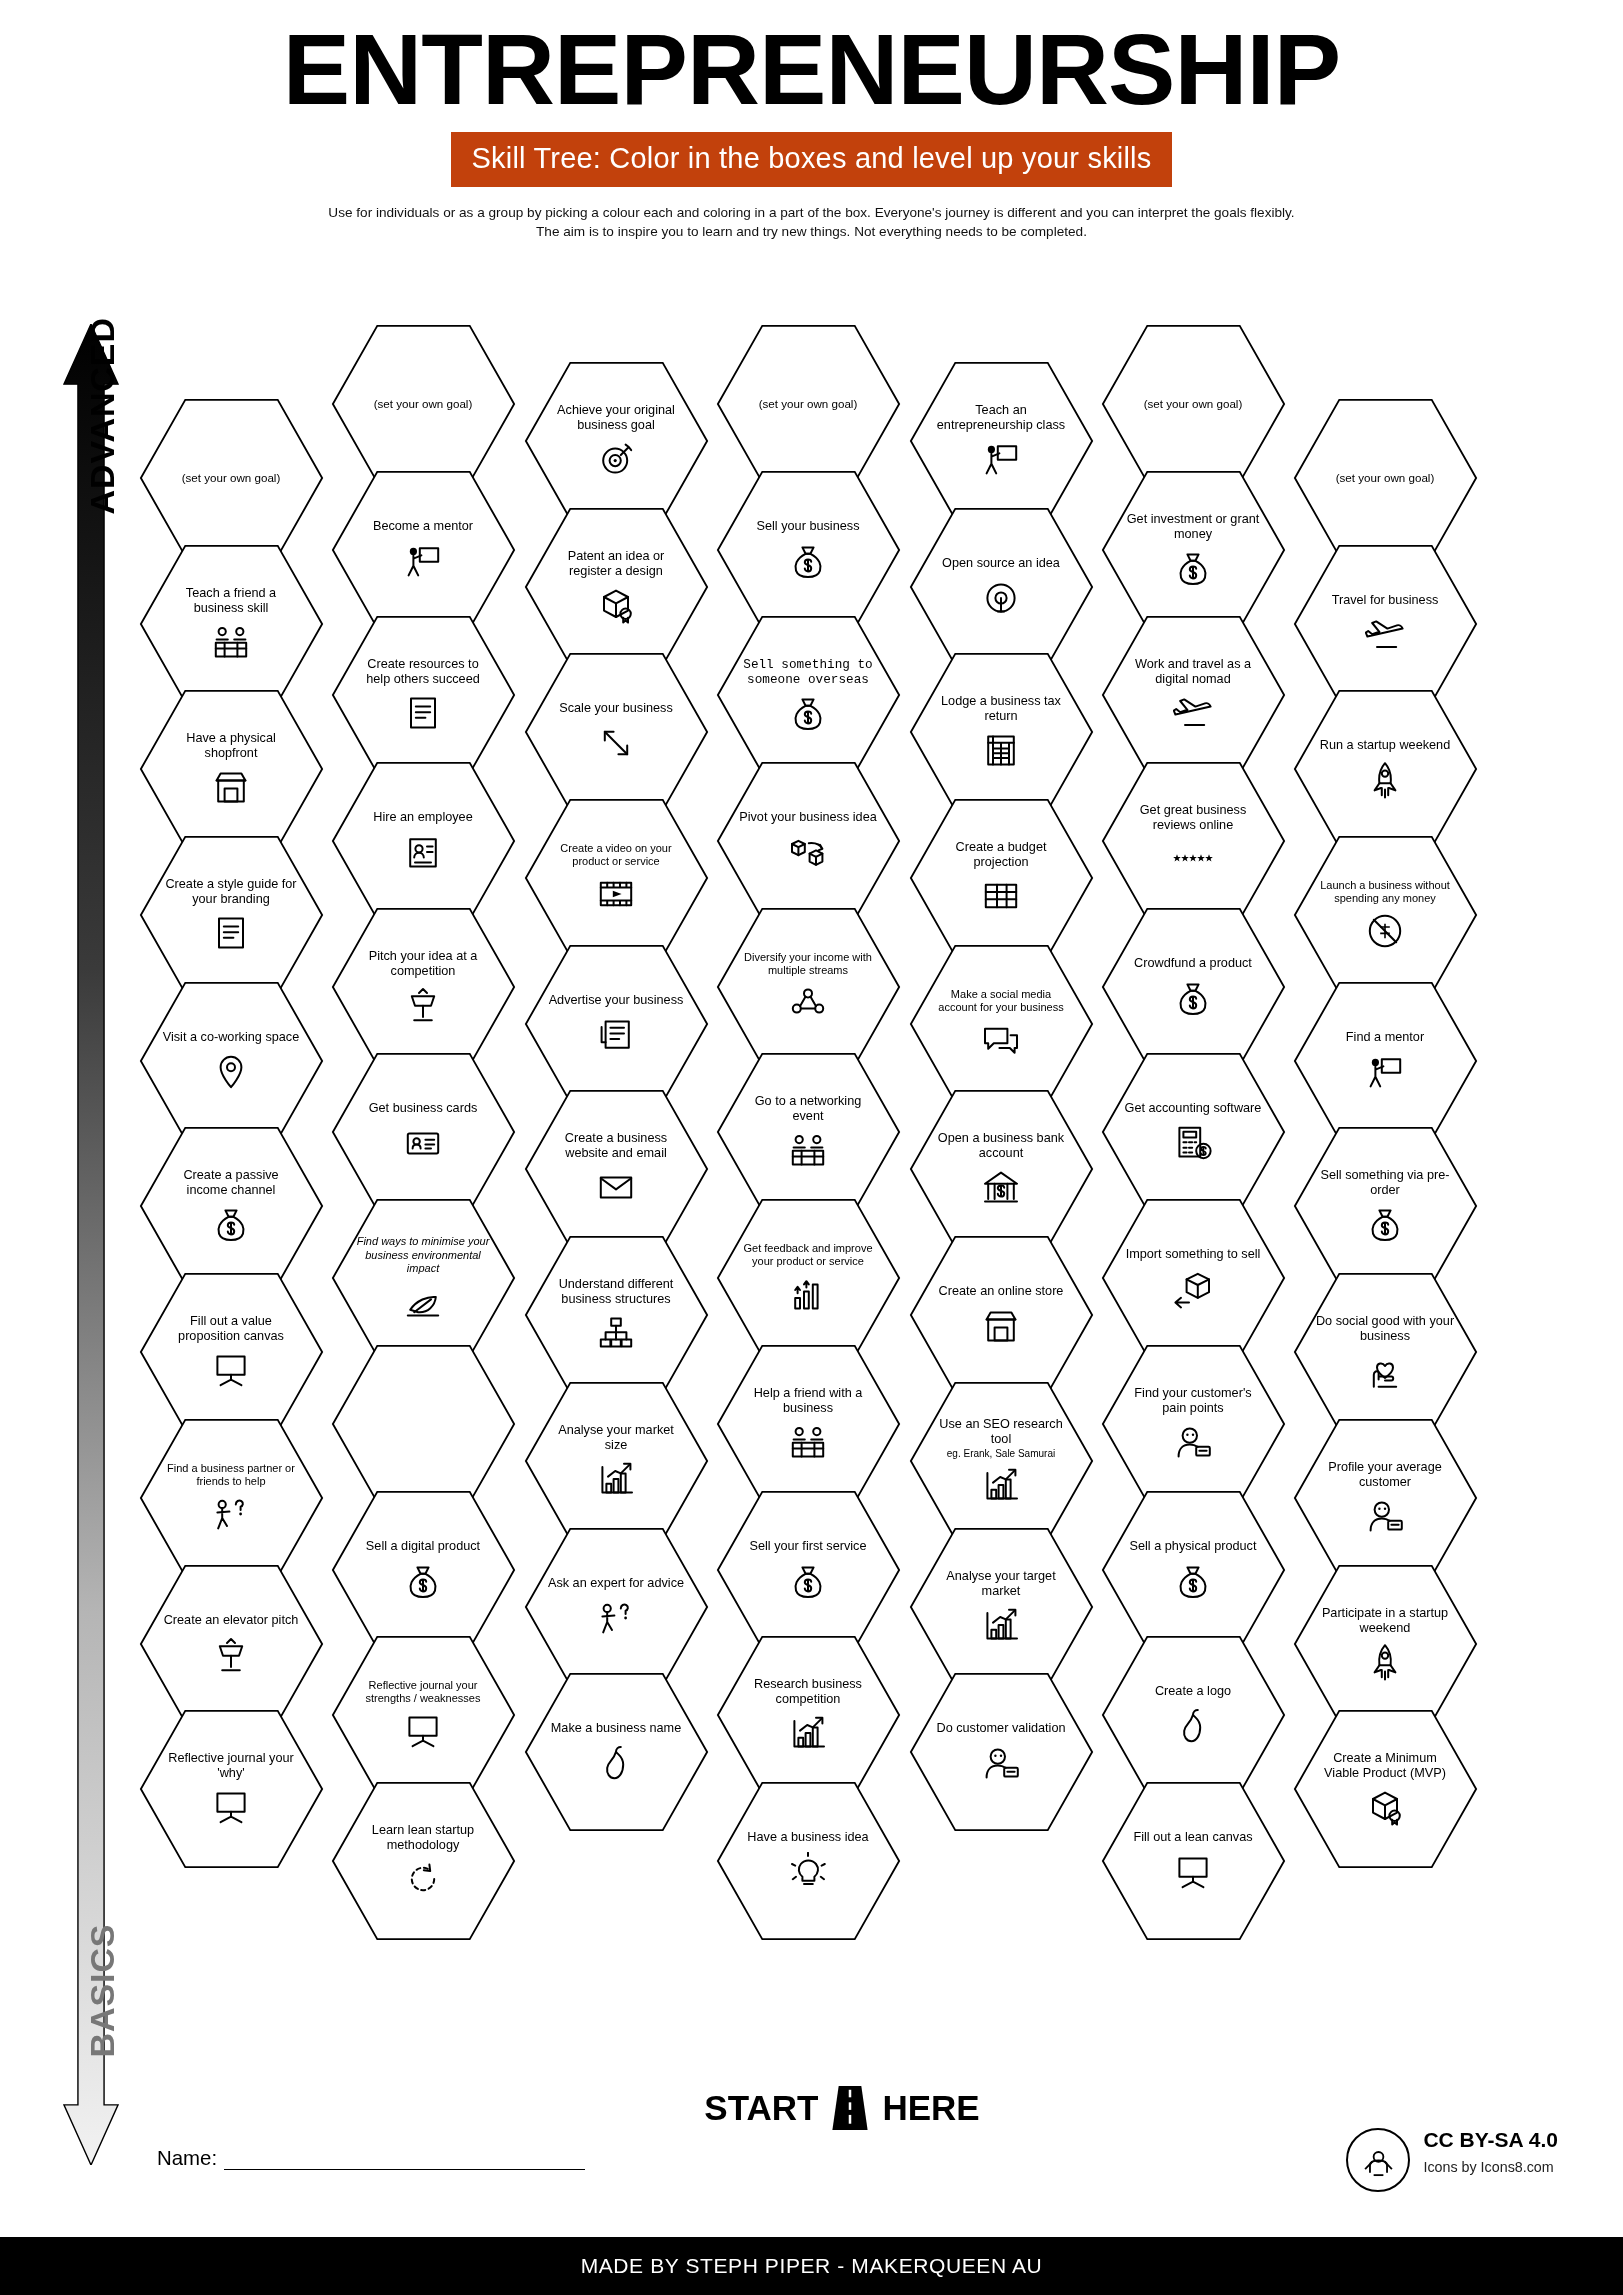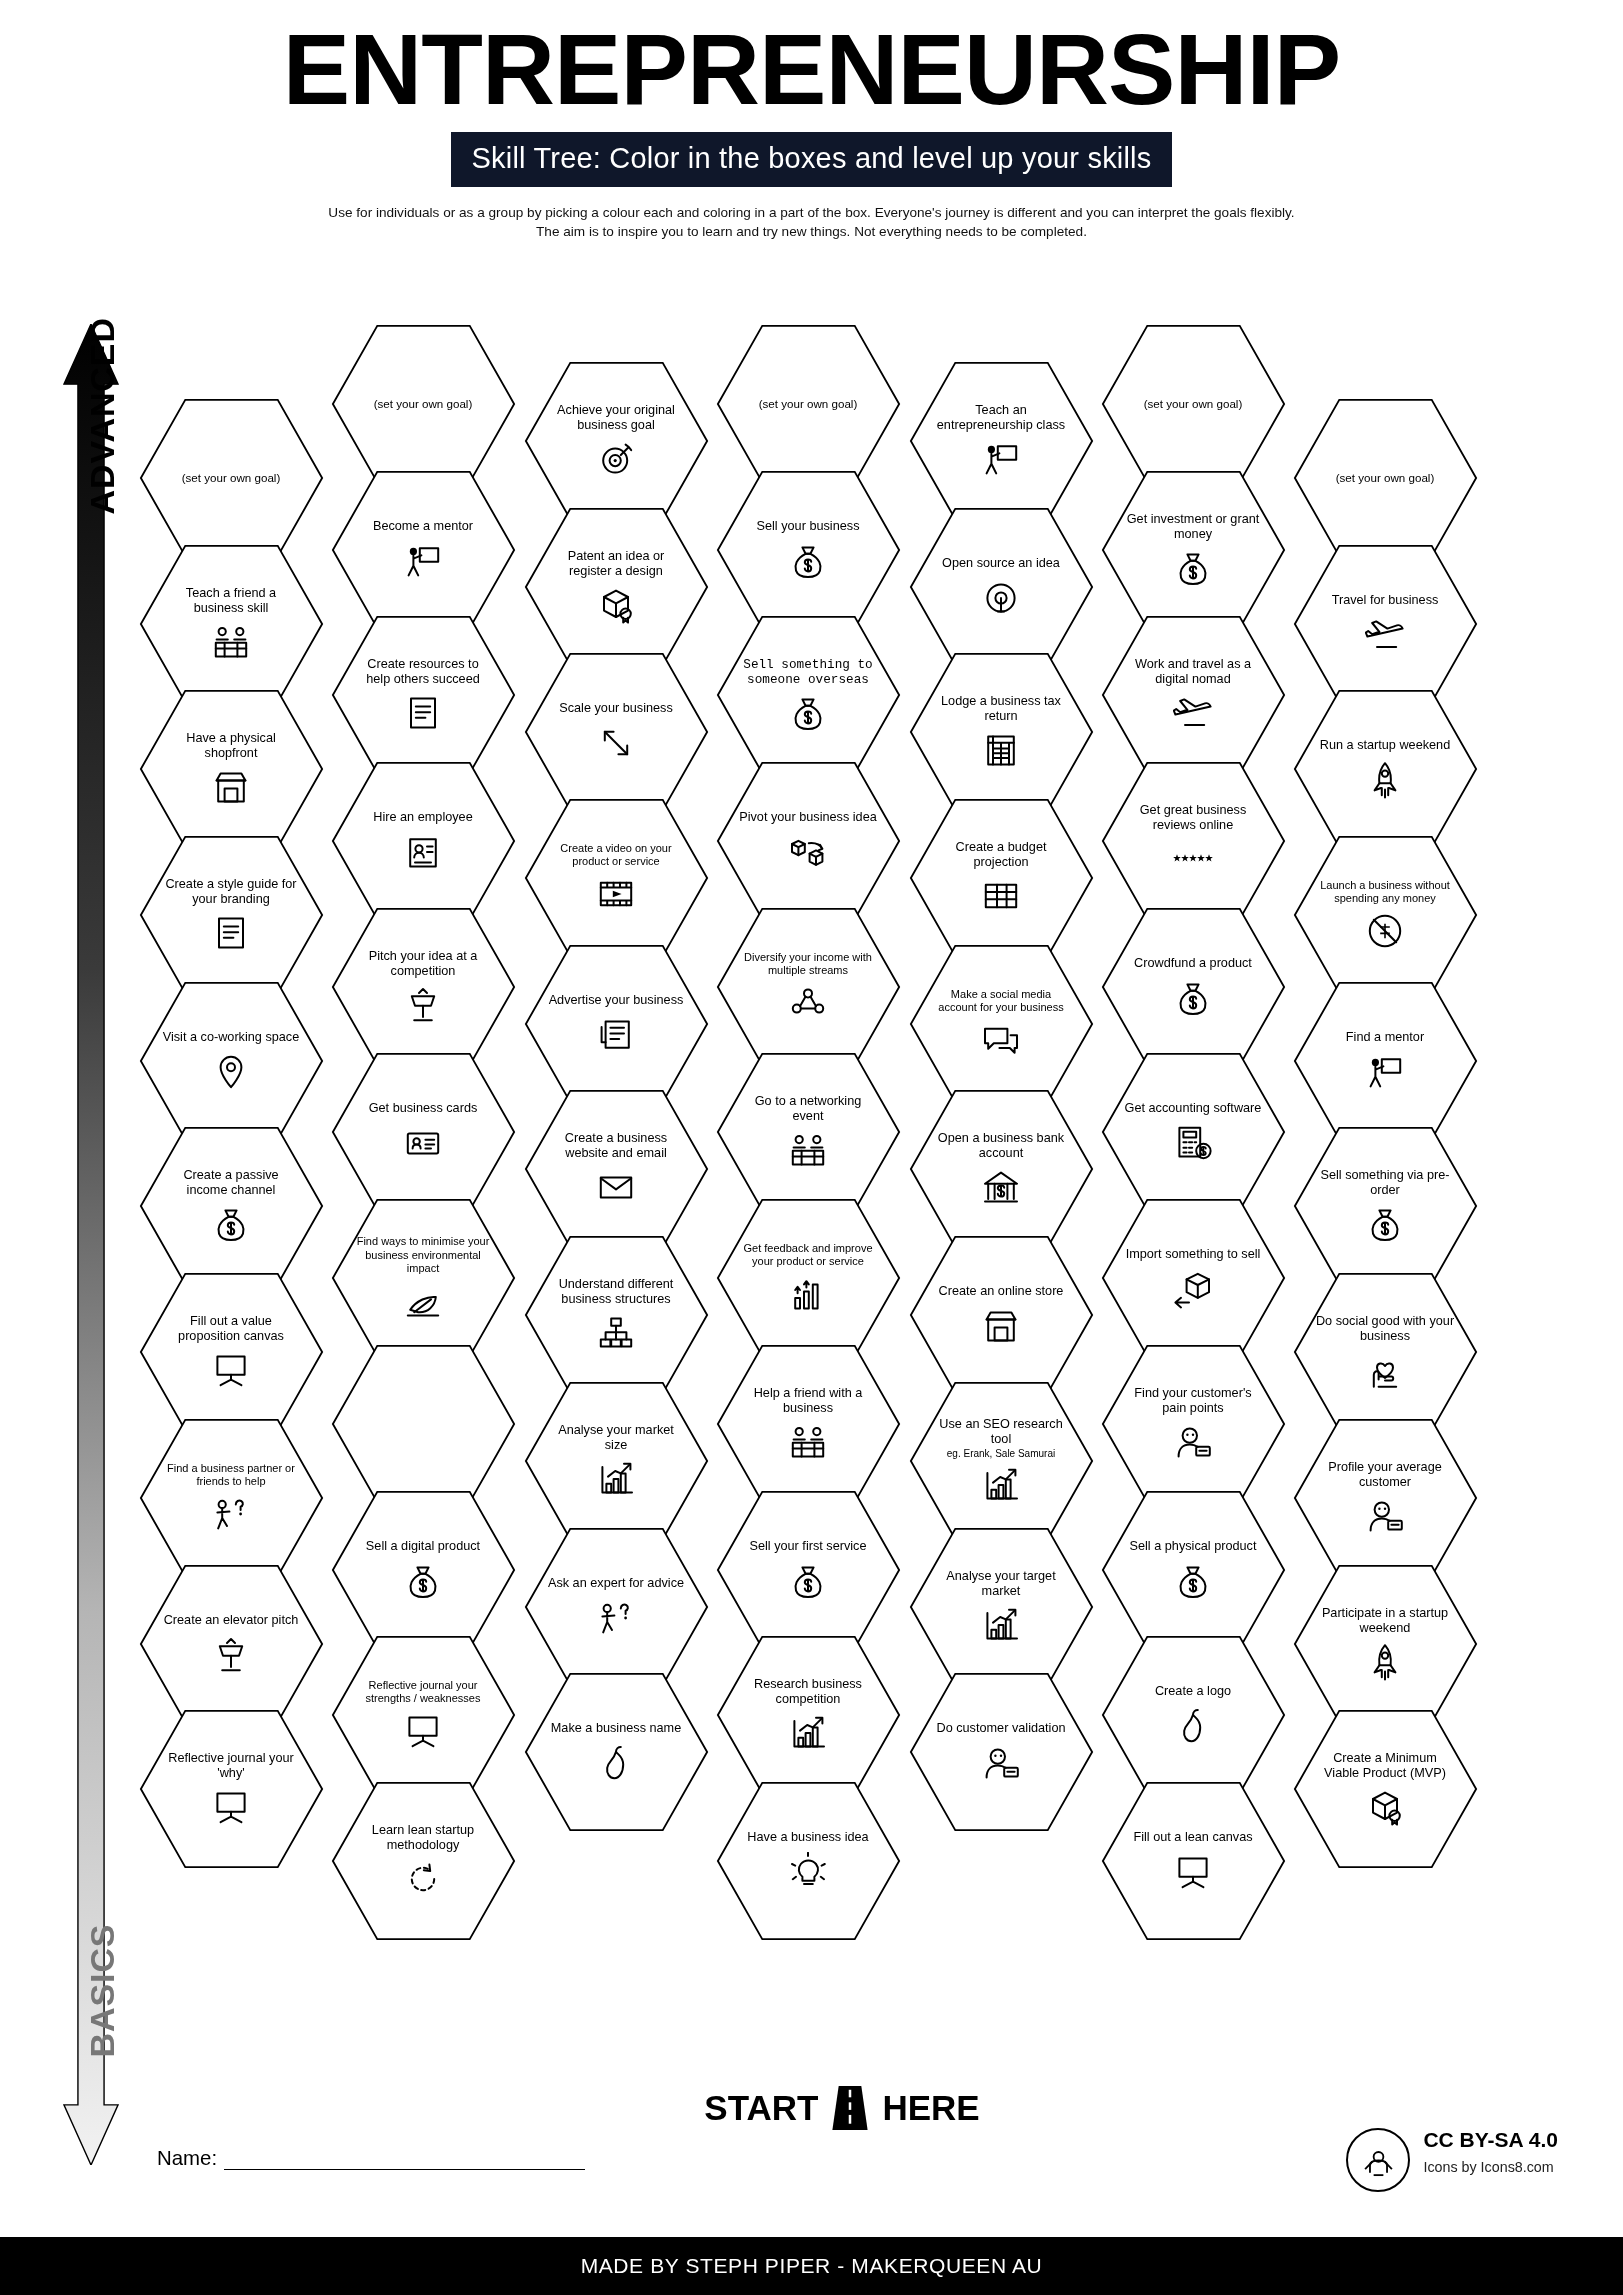--- a/index.html
+++ b/index.html
@@ -25,21 +25,21 @@
     font-size: 101px;
     font-weight: bold;
     letter-spacing: -0.9px;
     line-height: 1.0;
     margin: 0;
     color: #000;
     font-family: "Liberation Sans", sans-serif;
   }
   #subtitle-bar {
     display: inline-block;
-    background: #0f172a;
+    background: #c2410c;
     color: #fff;
     font-size: 29px;
     padding: 10.2px 21px 12px 21px;
     margin-top: 12px;
     font-weight: normal;
     letter-spacing: 0.2px;
   }
   #intro {
     margin: 15.7px auto 0 auto;
     width: 985px;
@@ -462,21 +462,21 @@
         <div class="hex-icon">
           <svg viewBox="0 0 100 100">
             <rect x="12" y="26" width="76" height="50" rx="4" stroke="#000" stroke-width="5" fill="none" stroke-linecap="round" stroke-linejoin="round"></rect>
             <circle cx="34" cy="46" r="8" stroke="#000" stroke-width="5" fill="none" stroke-linecap="round" stroke-linejoin="round"></circle>
             <path d="M24 64 C24 56 29 54 34 54 C39 54 44 56 44 64" stroke="#000" stroke-width="5" fill="none" stroke-linecap="round" stroke-linejoin="round"></path>
             <path d="M56 42 L78 42 M56 54 L78 54 M56 64 L70 64" stroke="#000" stroke-width="5" fill="none" stroke-linecap="round" stroke-linejoin="round"></path>
           </svg>
         </div>
       </div>
     </div>
-    <div class="hex" style="left: 331px; top: 1198px;">
+    <div class="hex" style="left: 331px; top: 1198px; font-style: italic;">
       <svg class="hex-shape" viewBox="0 0 400 346">
         <polygon points="100,4 300,4 396,173 300,342 100,342 4,173" fill="#ffffff" stroke="#000000" stroke-width="4"></polygon>
       </svg>
       <div class="hex-content">
         <div class="hex-label small">Find ways to minimise your business environmental impact</div>
         <div class="hex-icon">
           <svg viewBox="0 0 100 100">
             <path d="M18 72 C34 48 62 38 82 40 C80 62 62 80 38 78 Z" stroke="#000" stroke-width="5" fill="none" stroke-linecap="round" stroke-linejoin="round"></path>
             <path d="M28 78 L70 46" stroke="#000" stroke-width="5" fill="none" stroke-linecap="round" stroke-linejoin="round"></path>
             <path d="M12 86 L88 86" stroke="#000" stroke-width="5" fill="none" stroke-linecap="round" stroke-linejoin="round"></path>

